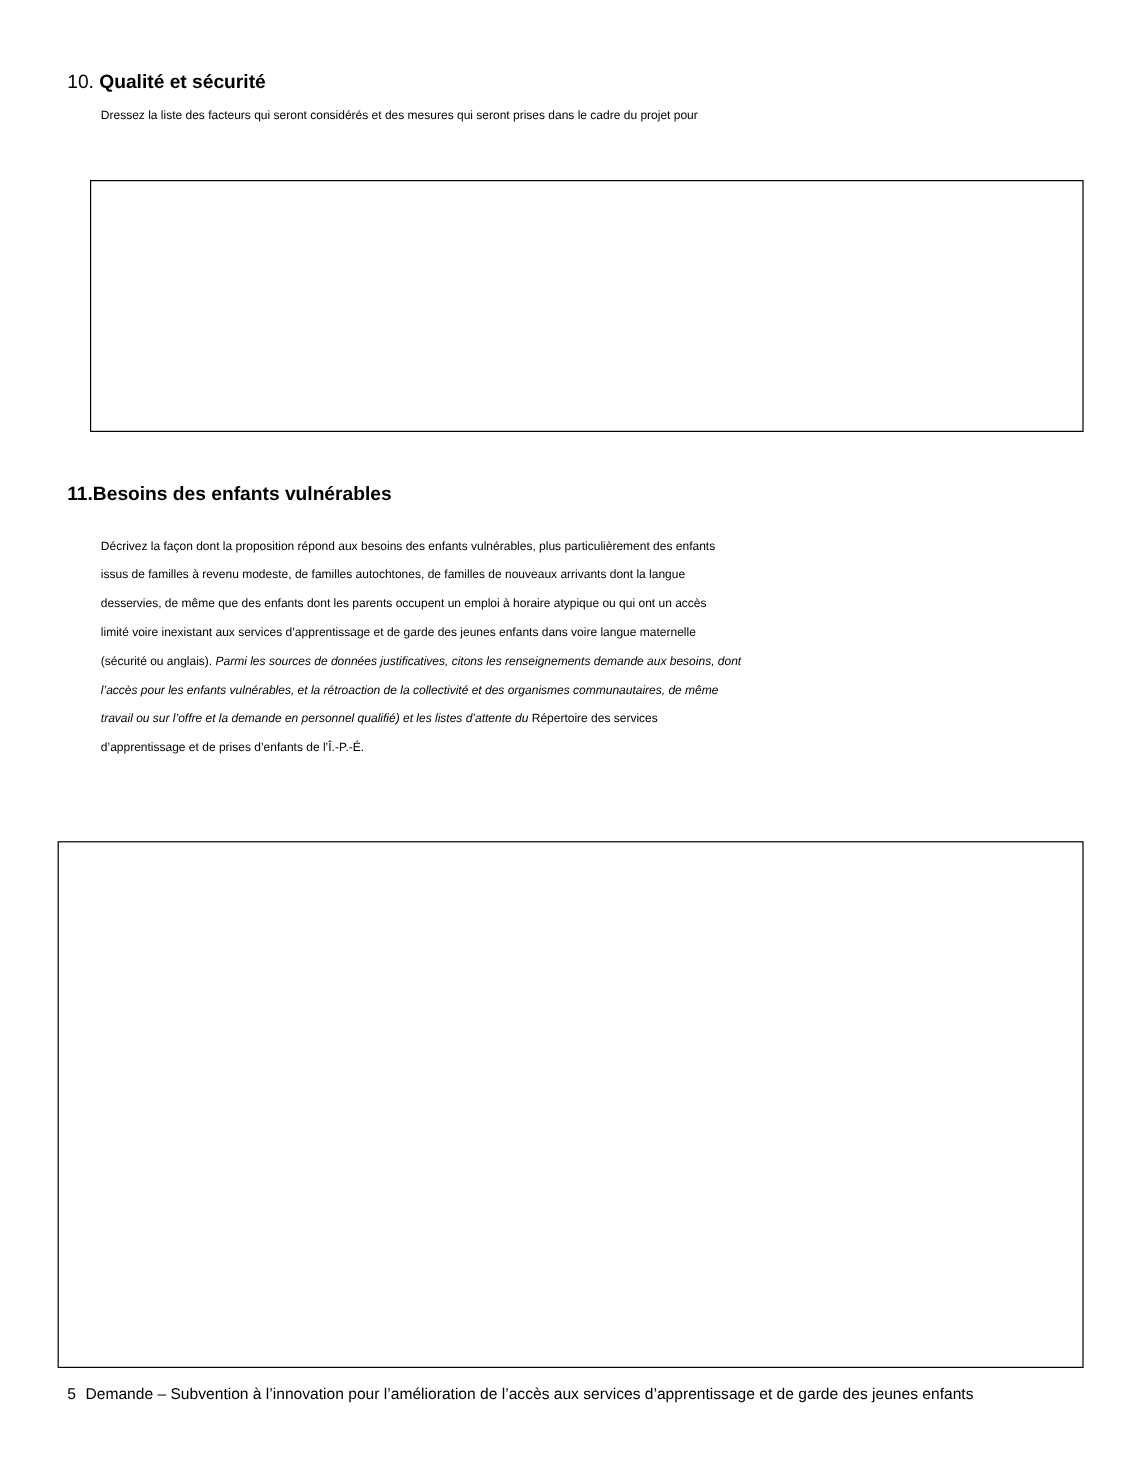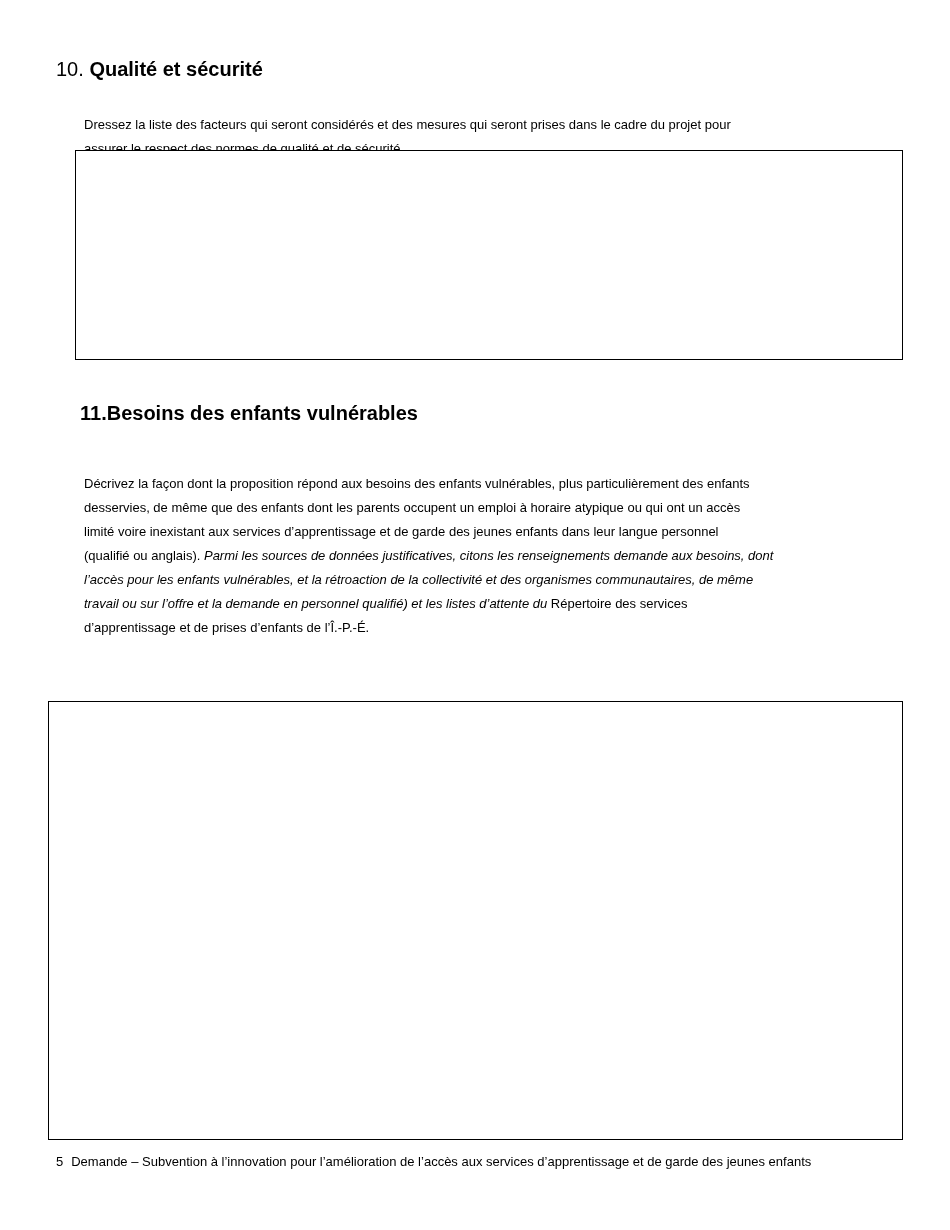--- a/index.html
+++ b/index.html
@@ -10,37 +10,36 @@
     body {
       width: 950px;
       height: 1230px;
       position: relative;
       font-family: "Liberation Sans", "DejaVu Sans", sans-serif;
       color: #000000;
       overflow: hidden;
     }
     .heading {
       position: absolute;
-      font-size: 20px;
+      font-size: 16px;
       line-height: 22px;
       white-space: nowrap;
     }
     .heading .num { font-weight: normal; }
     .heading .title { font-weight: bold; }
     #h10 { left: 56px; top: 58px; }
-    #h11 { left: 56px; top: 402px; margin-left: 24px; }
+    #h11 { left: 56px; top: 402px; }
     #h11 .num { font-weight: bold; }
 
     .para {
       position: absolute;
       left: 84px;
       width: 830px;
-      font-size: 13px;
+      font-size: 10px;
       line-height: 24px;
-      margin-top: 28px;
     }
     #p10 { top: 85px; }
     #p11 { top: 444px; }
     .line { display: block; white-space: nowrap; }
     .it { font-style: italic; }
 
     .answer-box {
       position: absolute;
       border: 1px solid #000000;
       background: #ffffff;
@@ -62,34 +61,34 @@
 </head>
 <body>
 
 <div class="heading" id="h10">
   <span class="num">10.</span>
   <span class="title">Qualité et sécurité</span>
 </div>
 
 <div class="para" id="p10">
   <span class="line">Dressez la liste des facteurs qui seront considérés et des mesures qui seront prises dans le cadre du projet pour</span>
-  <span class="line">assurer le respect des normes de qualité et de sécurité.</span>
 </div>
 
 <div class="answer-box" id="box10"></div>
 
 <div class="heading" id="h11">
   <span class="num">11.</span><span class="title">Besoins des enfants vulnérables</span>
 </div>
 
 <div class="para" id="p11">
   <span class="line">Décrivez la façon dont la proposition répond aux besoins des enfants vulnérables, plus particulièrement des enfants</span>
+  <span class="line">issus de familles à revenu modeste, de familles autochtones, de familles de nouveaux arrivants dont la langue</span>
   <span class="line">desservies, de même que des enfants dont les parents occupent un emploi à horaire atypique ou qui ont un accès</span>
-  <span class="line">limité voire inexistant aux services d’apprentissage et de garde des jeunes enfants dans leur langue personnel</span>
-  <span class="line"><span>(qualifié ou anglais). </span><span class="it">Parmi les sources de données justificatives, citons les renseignements demande aux besoins, dont</span></span>
+  <span class="line">limité voire inexistant aux services d’apprentissage et de garde des jeunes enfants dans voire langue maternelle</span>
+  <span class="line"><span>(sécurité ou anglais). </span><span class="it">Parmi les sources de données justificatives, citons les renseignements demande aux besoins, dont</span></span>
   <span class="line it">l’accès pour les enfants vulnérables, et la rétroaction de la collectivité et des organismes communautaires, de même</span>
   <span class="line"><span class="it">travail ou sur l’offre et la demande en personnel qualifié) et les listes d’attente du </span><span>Répertoire des services</span></span>
   <span class="line">d’apprentissage et de prises d’enfants de l’Î.-P.-É.</span>
 </div>
 
 <div class="answer-box" id="box11"></div>
 
 <div class="footer">
   <span class="page-num">5</span><span>Demande – Subvention à l’innovation pour l’amélioration de l’accès aux services d’apprentissage et de garde des jeunes enfants</span>
 </div>

